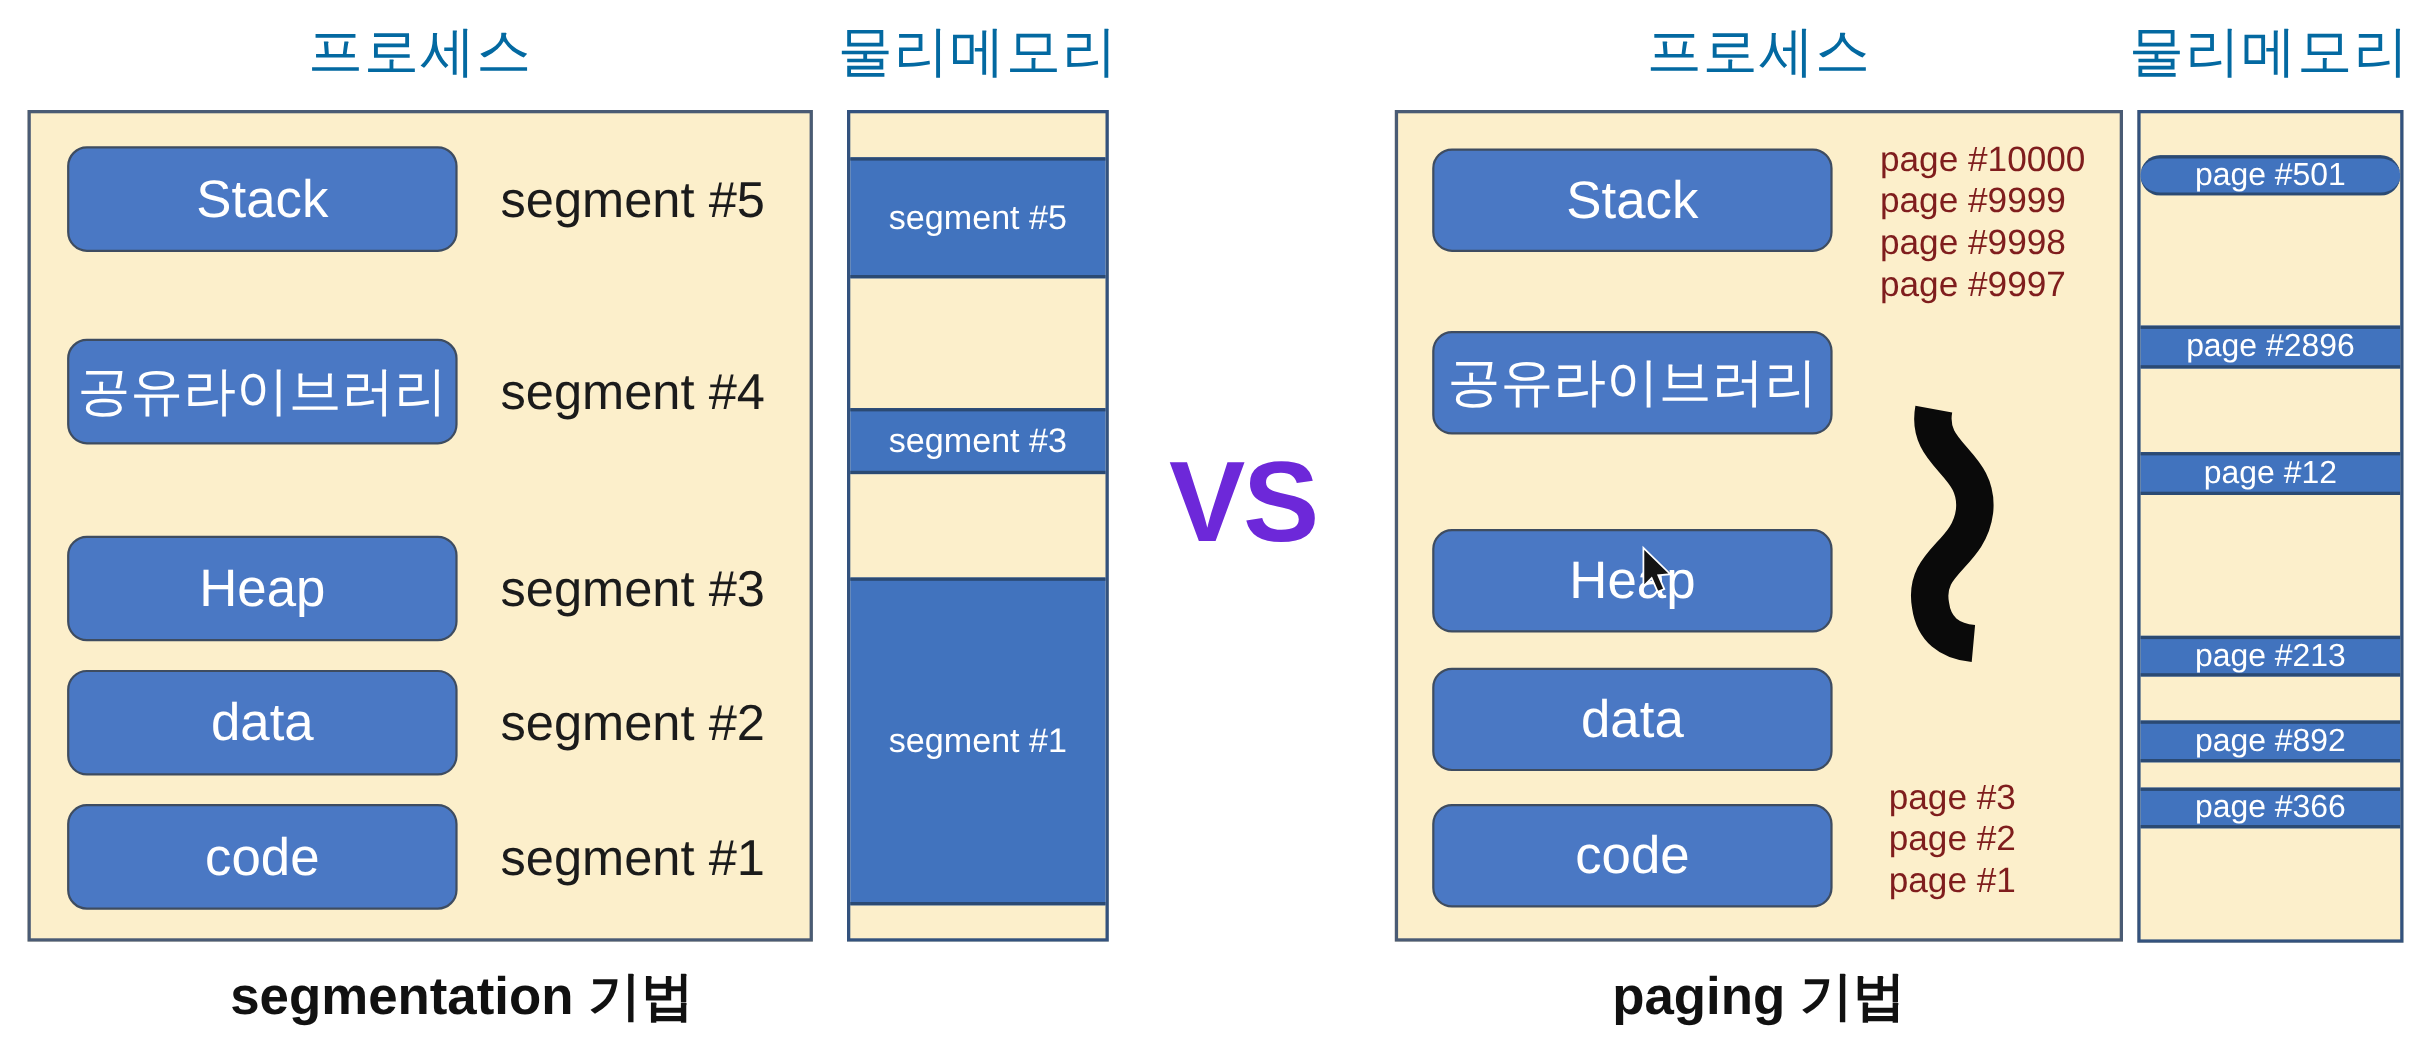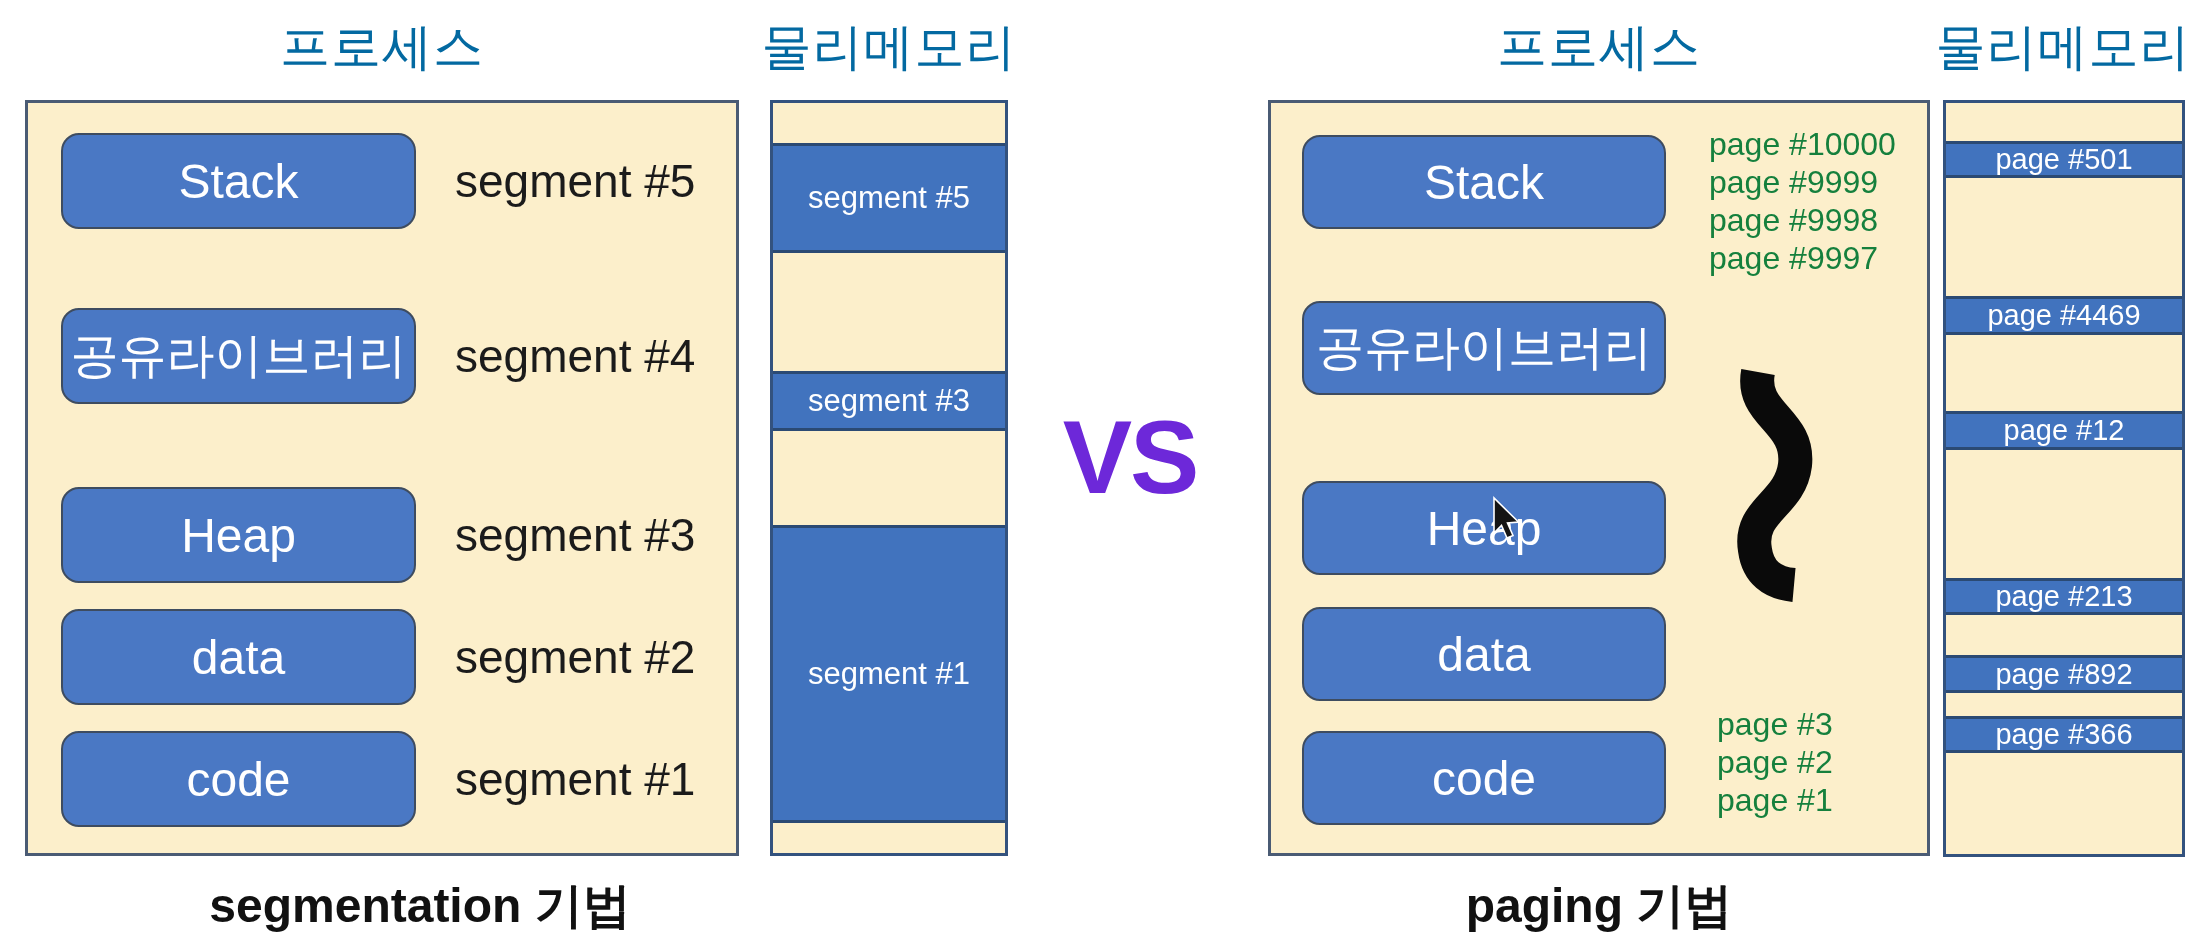--- a/index.html
+++ b/index.html
@@ -11,21 +11,21 @@
   .blk{position:absolute;background:#4a78c4;border:2px solid #3e4c60;border-radius:18px;
        box-sizing:border-box;color:#fff;font-size:48px;display:flex;align-items:center;justify-content:center;
        left:33px;width:355px;height:96px;}
   .blk-r{left:31px;width:364px;height:94px;}
   .seg-label{position:absolute;left:427px;height:96px;line-height:96px;font-size:46px;color:#1b1b1b;white-space:nowrap;}
   .bar{position:absolute;left:0;width:100%;background:#4173be;border-top:3px solid #2b4a73;border-bottom:3px solid #2b4a73;
        box-sizing:border-box;color:#fff;display:flex;align-items:center;justify-content:center;}
   .bar-m{font-size:31px;}
   .bar-p{font-size:29px;}
   .caption{position:absolute;text-align:center;font-size:48px;font-weight:bold;color:#111;white-space:nowrap;}
-  .pages{position:absolute;font-size:32px;line-height:38px;color:#15803d;white-space:nowrap;}
+  .pages{position:absolute;font-size:32px;line-height:38px;color:#7f1d1d;white-space:nowrap;}
   .vs{position:absolute;left:1040px;top:398px;width:180px;text-align:center;
       font-size:104px;font-weight:bold;color:#6d28d9;letter-spacing:-2px;}
   .overlay{position:absolute;left:0;top:0;pointer-events:none;}
 </style>
 </head>
 <body>
 
 <div id="stage">
 
   <div class="col-title" style="left:25px;top:14px;width:714px;">프로세스</div>
@@ -77,22 +77,22 @@
       <div>page #2</div>
       <div>page #1</div>
     </div>
   </div>
 
   <div class="caption" style="left:1268px;top:874px;width:662px;text-align:center;">paging 기법</div>
 
   <div class="col-title" style="left:1913px;top:14px;width:300px;">물리메모리</div>
 
   <div class="mem" style="left:1943px;top:100px;width:242px;height:757px;">
-    <div class="bar bar-p" style="top:38px;height:37px;">page #501</div>
-    <div class="bar bar-p" style="top:193px;height:39px;">page #4469</div>
+    <div class="bar bar-p" style="top:38px;height:37px;border-radius:18px;">page #501</div>
+    <div class="bar bar-p" style="top:193px;height:39px;">page #2896</div>
     <div class="bar bar-p" style="top:308px;height:39px;">page #12</div>
     <div class="bar bar-p" style="top:475px;height:37px;">page #213</div>
     <div class="bar bar-p" style="top:552px;height:38px;">page #892</div>
     <div class="bar bar-p" style="top:613px;height:37px;">page #366</div>
   </div>
 
   <svg class="overlay" width="2208" height="944" viewBox="0 0 2208 944">
     <path d="M 1758 372 C 1750 415, 1800 420, 1795 465 C 1790 505, 1748 510, 1755 550 C 1758 572, 1772 583, 1794 585" fill="none" stroke="#0a0a0a" stroke-width="34" stroke-linecap="butt"></path>
     <path d="M 1494 498 l 0 35 l 7.5 -7.5 l 5.5 12.5 l 6 -2.5 l -5.5 -12.5 l 11 -1 z" fill="#141414" stroke="#ffffff" stroke-width="1.6"></path>
   </svg>

